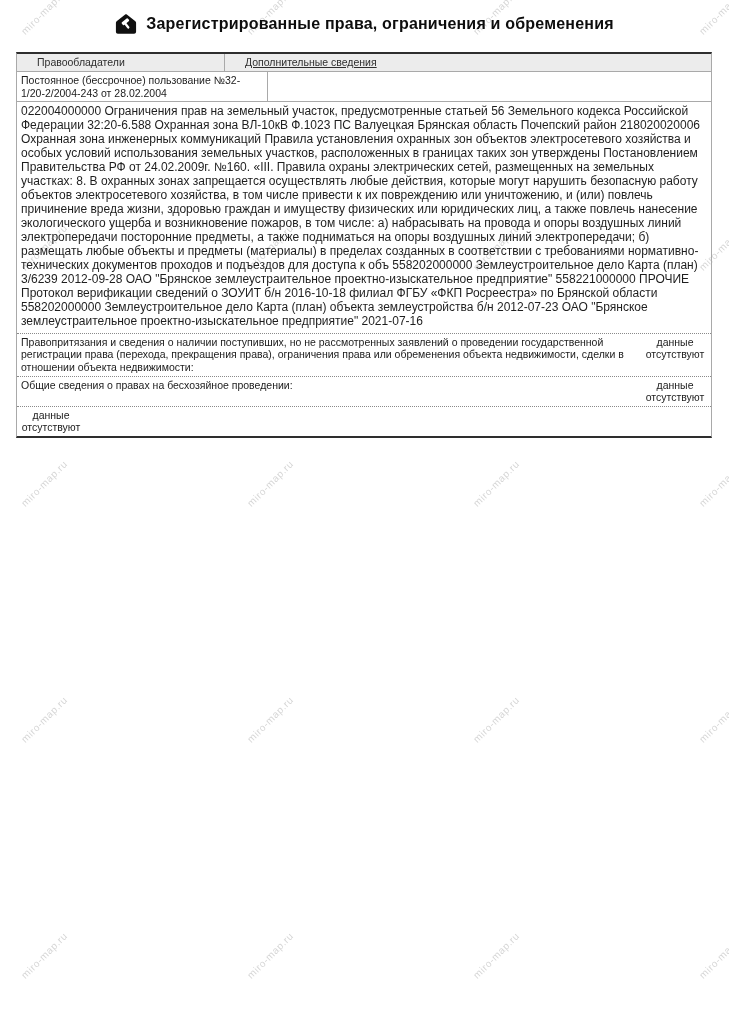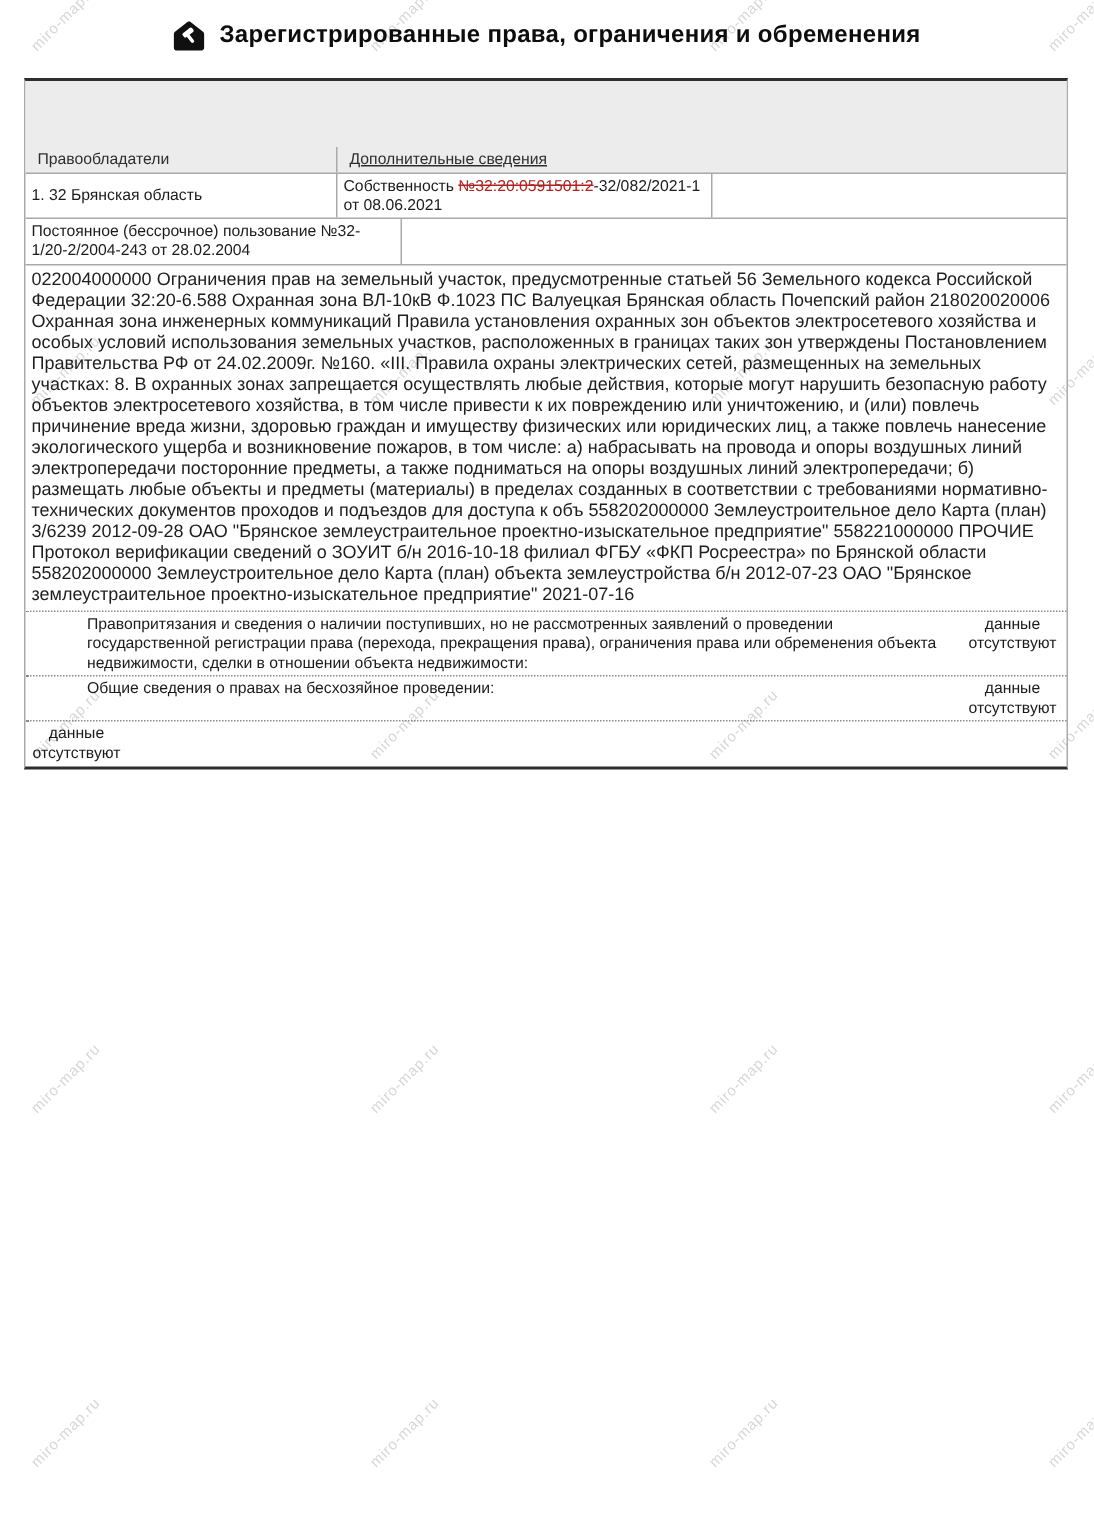--- a/index.html
+++ b/index.html
@@ -38,21 +38,21 @@
     position: absolute; left: 16px; top: 52px; width: 696px;
     border-left: 1px solid var(--border-light, #a9a9a9);
     border-right: 1px solid var(--border-light, #a9a9a9);
     border-top: 2px solid var(--border-dark, #2e2e2e);
     border-bottom: 2px solid var(--border-dark, #2e2e2e);
     font-size: 10.5px; line-height: 1.22;
     background: transparent;
   }
 
   .thead { display: flex; background: var(--header-bg, #ececec); border-bottom: 1px solid var(--border-light, #a9a9a9); }
-  .th { padding: 2px 8px; color: #2e2e2e; margin-top: 44px; }
+  .th { padding: 2px 20px; color: #2e2e2e; }
   .c1 { width: 207px; } .c2 { width: 250px; } .c3 { flex: 1; text-decoration: underline; }
   .th + .th { border-left: 1px solid var(--border-light, #a9a9a9); }
 
   .trow { display: flex; border-bottom: 1px solid var(--border-light, #a9a9a9); }
   .td { padding: 2px 4px; display: flex; flex-direction: column; justify-content: center; }
   .td + .td { border-left: 1px solid var(--border-light, #a9a9a9); }
 
   .redacted {
     color: var(--redacted, #b22222);
     text-decoration: line-through;
@@ -60,21 +60,21 @@
 
   .restrictions {
     padding: 3px 4px 4px;
     font-size: 12px; line-height: 1.165;
     border-bottom: 1px dotted #8a8a8a;
     color: #1e1e1e;
   }
 
   .status-row { display: flex; border-bottom: 1px dotted #8a8a8a; }
   .status-row:last-child { border-bottom: none; }
-  .status-label { flex: 1; padding: 2px 4px; line-height: 1.2; margin-left: 37px; }
+  .status-label { flex: 1; padding: 2px 4px; line-height: 1.2; }
   .status-value { width: 70px; padding: 2px 2px 2px 0; line-height: 1.2; text-align: center; }
 </style>
 </head>
 <body>
 
 <div class="watermark-layer">
     <span class="watermark" style="left: 14px; top: 6px;">miro-map.ru</span>
     <span class="watermark" style="left: 240px; top: 6px;">miro-map.ru</span>
     <span class="watermark" style="left: 466px; top: 6px;">miro-map.ru</span>
     <span class="watermark" style="left: 692px; top: 6px;">miro-map.ru</span>
@@ -111,31 +111,20 @@
     <span class="title">Зарегистрированные права, ограничения и обременения</span>
   </div>
 
   <div class="doc-table">
 
     <div class="thead">
       <div class="th c1">Правообладатели</div>
       <div class="th c3">Дополнительные сведения</div>
     </div>
 
-    <div class="trow">
-      <div class="td c1">
-        <span>1. 32 Брянская область</span>
-      </div>
-      <div class="td c2">
-        <span><span>Собственность </span><span class="redacted">№32:20:0591501:2</span><span>-32/082/2021-1 от 08.06.2021</span></span>
-      </div>
-      <div class="td c3">
-        <span></span>
-      </div>
-    </div>
 
     <div class="trow">
       <div class="td c2">
         <span><span>Постоянное (бессрочное) пользование №32-1/20-2/2004-243 от 28.02.2004</span><span class="redacted"></span><span></span></span>
       </div>
       <div class="td c3">
         <span></span>
       </div>
     </div>
 

